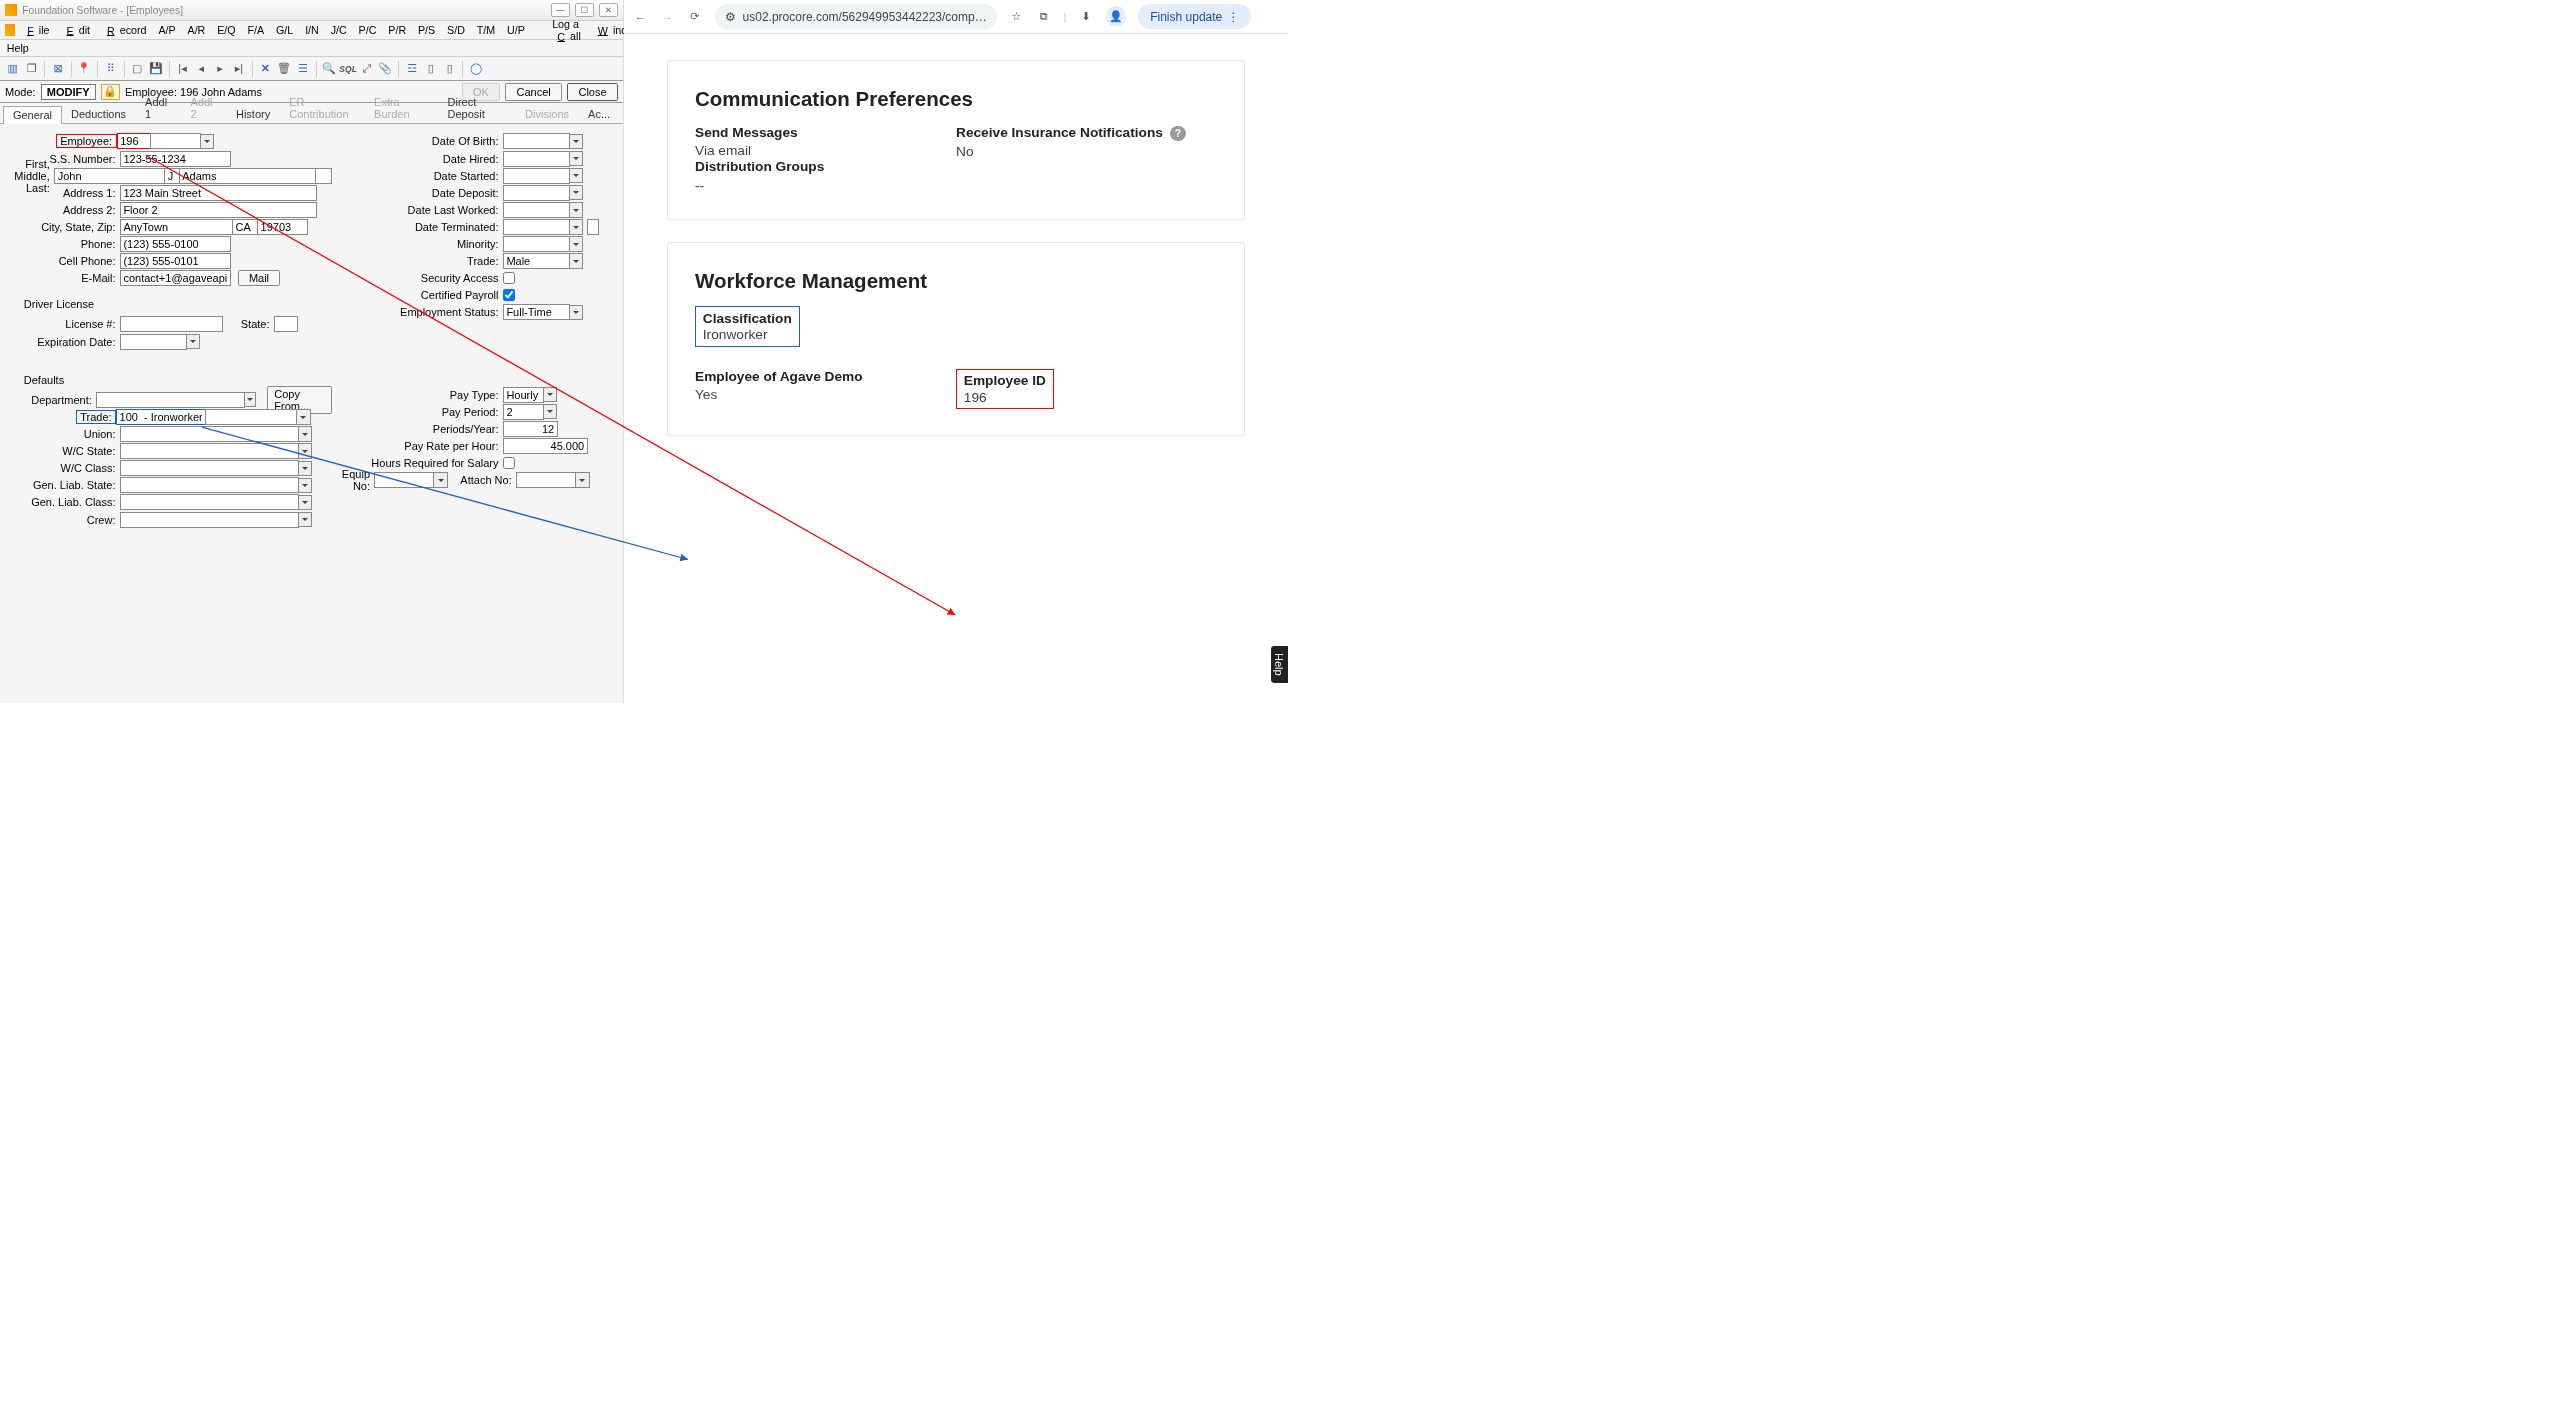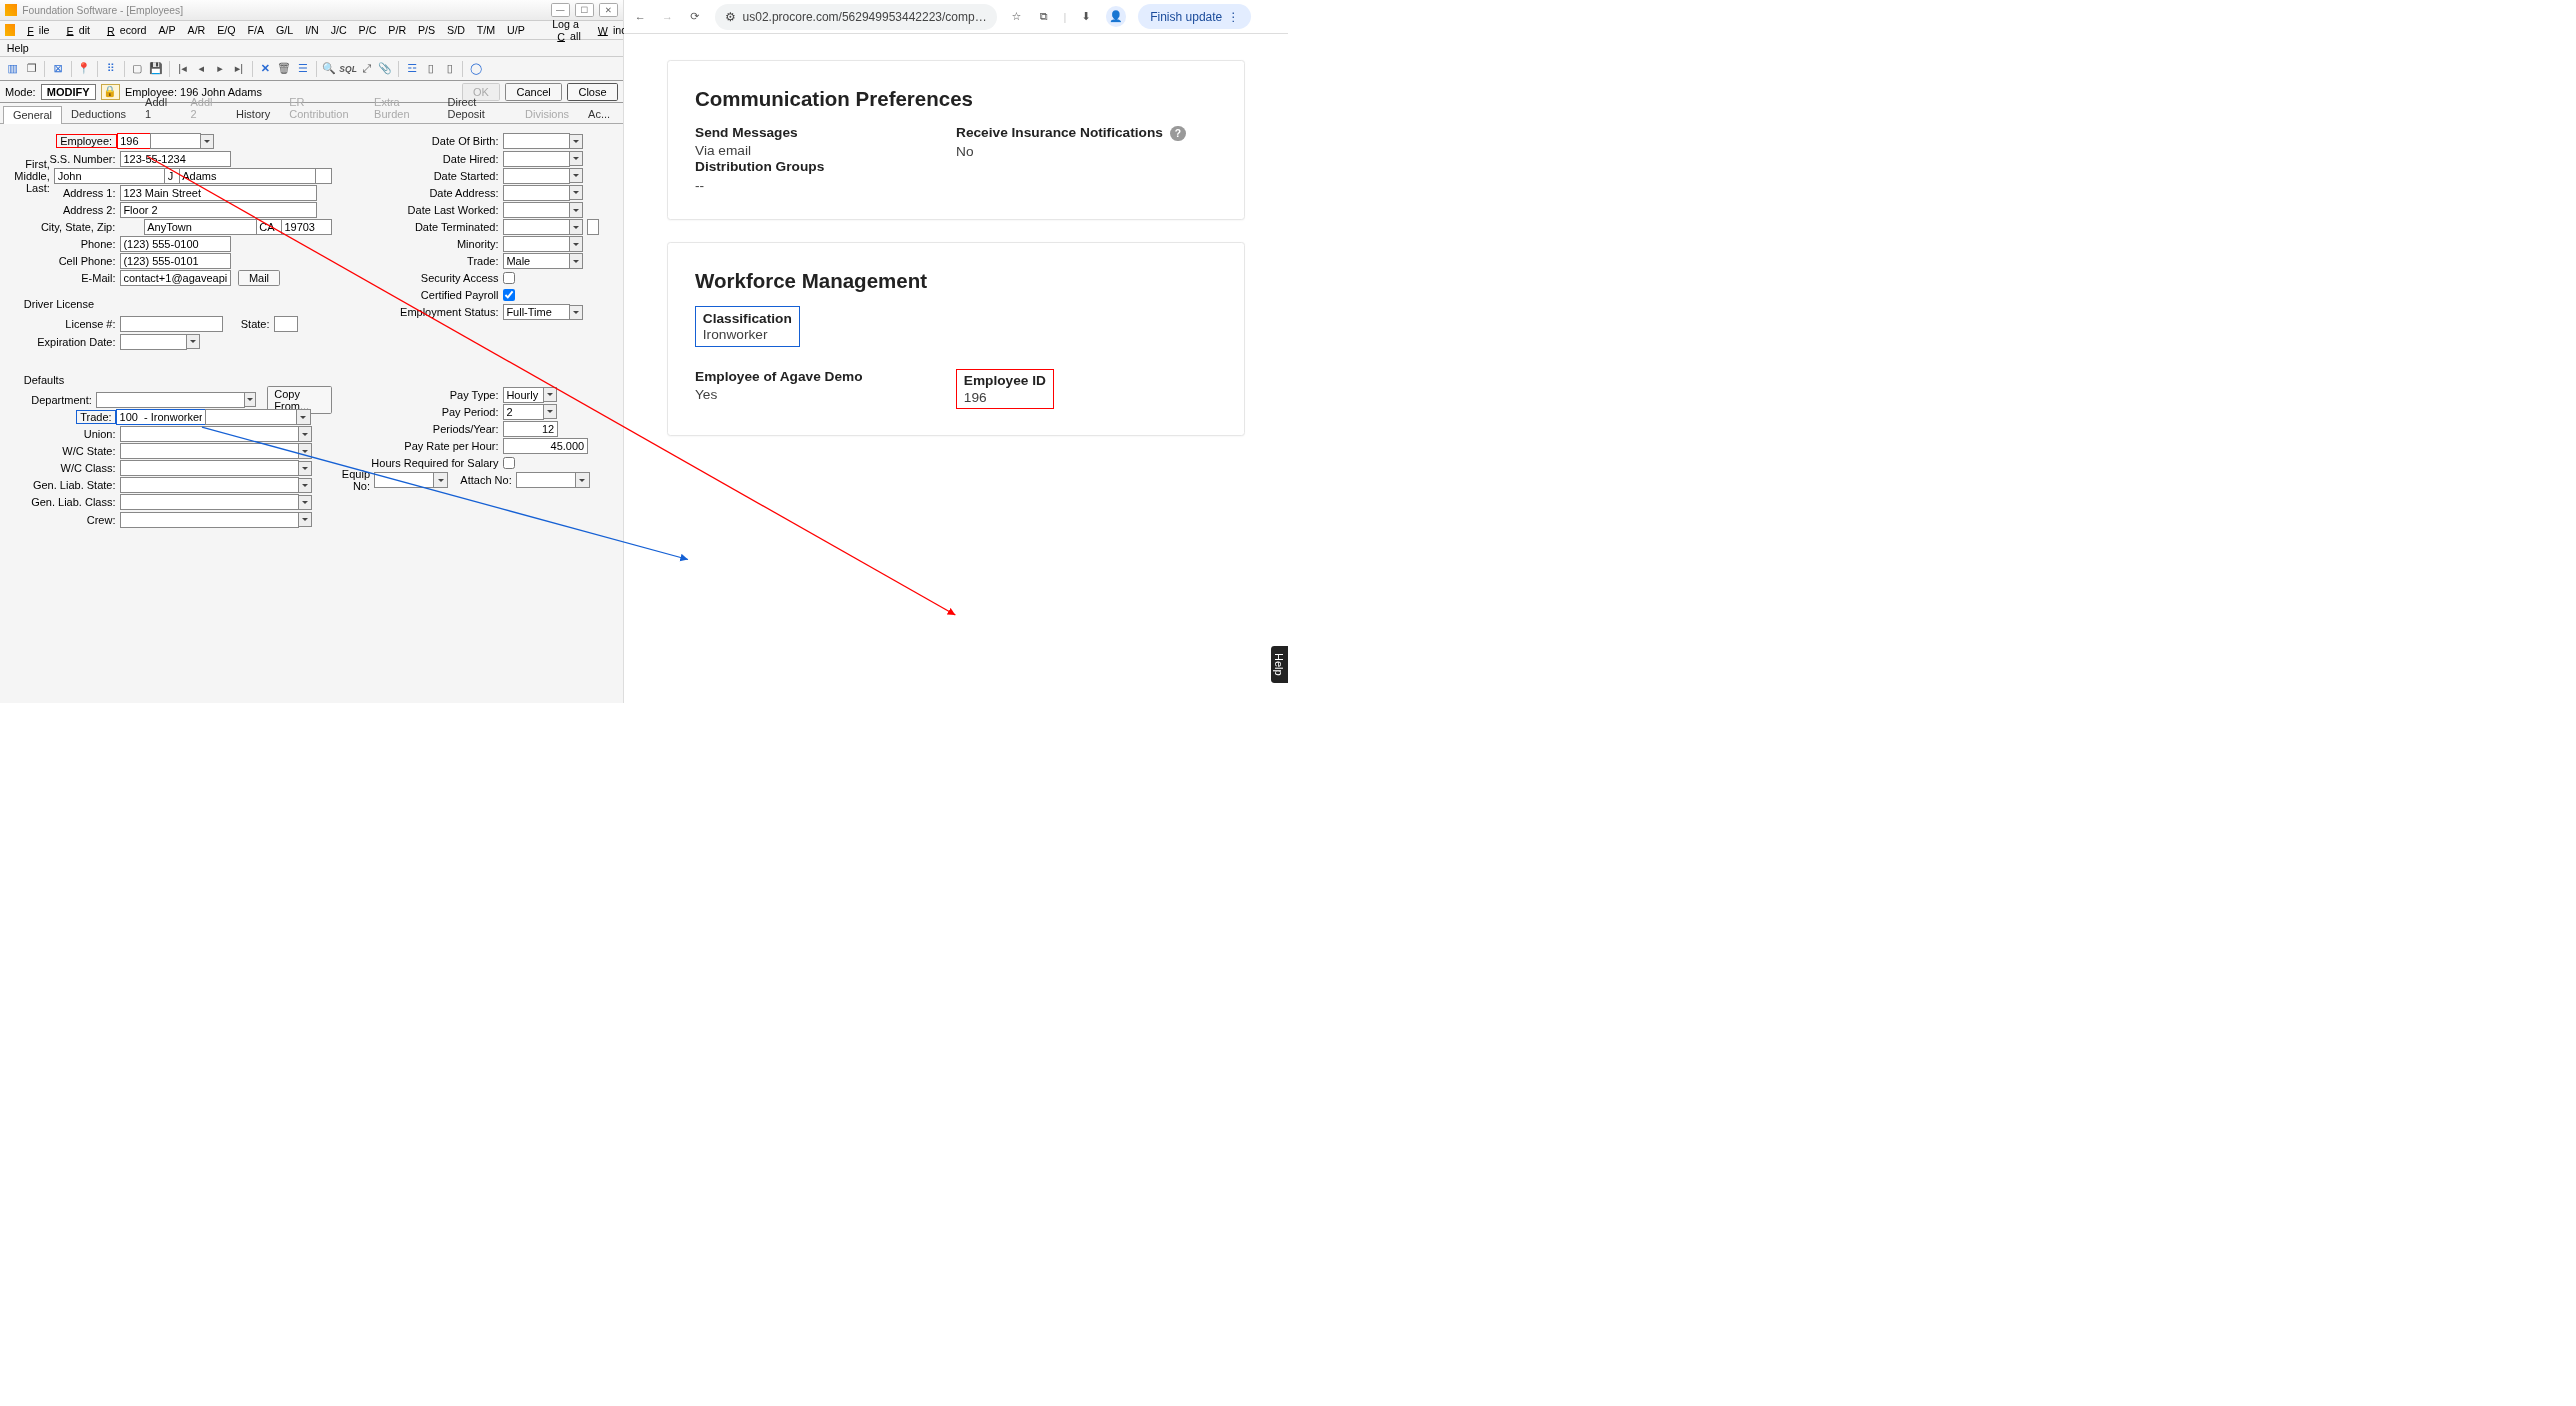--- a/index.html
+++ b/index.html
@@ -197,21 +197,21 @@
         <div class="row">
             <div class="label">Address 1:</div>
           <input class="inp" style="width: 197px;" value="123 Main Street">
           </div>
         <div class="row">
             <div class="label">Address 2:</div>
           <input class="inp" style="width: 197px;" value="Floor 2">
           </div>
         <div class="row">
             <div class="label">City, State, Zip:</div>
-          <input class="inp" style="width: 113px; margin-left: 24px;" value="AnyTown">
+          <input class="inp" style="width: 113px;" value="AnyTown">
           <input class="inp" style="width: 26px; margin-left: -0.9px;" value="CA">
           <input class="inp" style="width: 51px; margin-left: -0.9px;" value="19703">
           </div>
         <div class="row">
             <div class="label">Phone:</div>
           <input class="inp" style="width: 111px;" value="(123) 555-0100">
           </div>
         <div class="row">
             <div class="label">Cell Phone:</div>
           <input class="inp" style="width: 111px;" value="(123) 555-0101">
@@ -290,21 +290,21 @@
             <div class="label" style="width:171px">Date Hired:</div>
           <input class="inp" style="width: 67px;">
             <span class="dd"></span>
           </div>
         <div class="row">
             <div class="label" style="width:171px">Date Started:</div>
           <input class="inp" style="width: 67px;">
             <span class="dd"></span>
           </div>
         <div class="row">
-            <div class="label" style="width:171px">Date Address:</div>
+            <div class="label" style="width:171px">Date Deposit:</div>
           <input class="inp" style="width: 67px;">
             <span class="dd"></span>
           </div>
         <div class="row">
             <div class="label" style="width:171px">Date Last Worked:</div>
           <input class="inp" style="width: 67px;">
             <span class="dd"></span>
           </div>
         <div class="row">
             <div class="label" style="width:171px">Date Terminated:</div>

